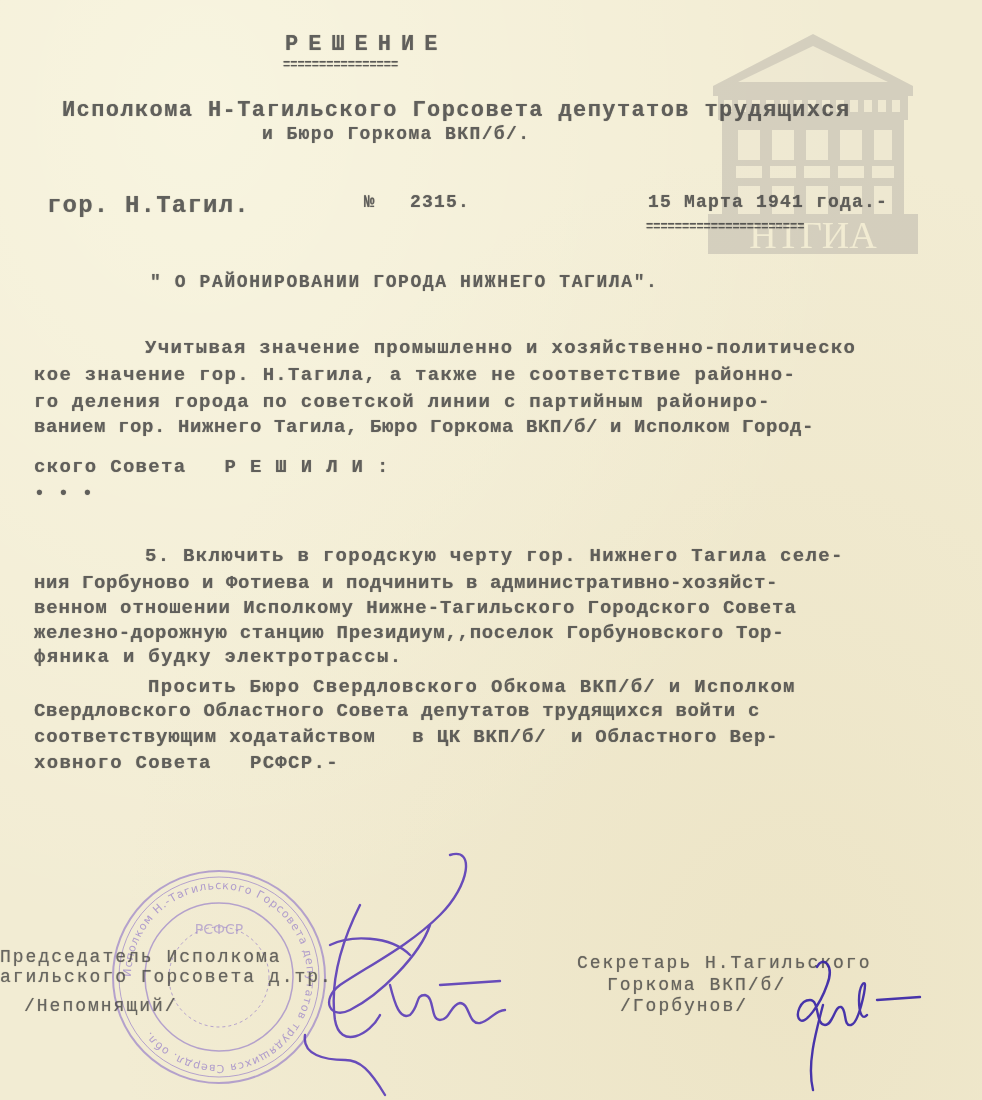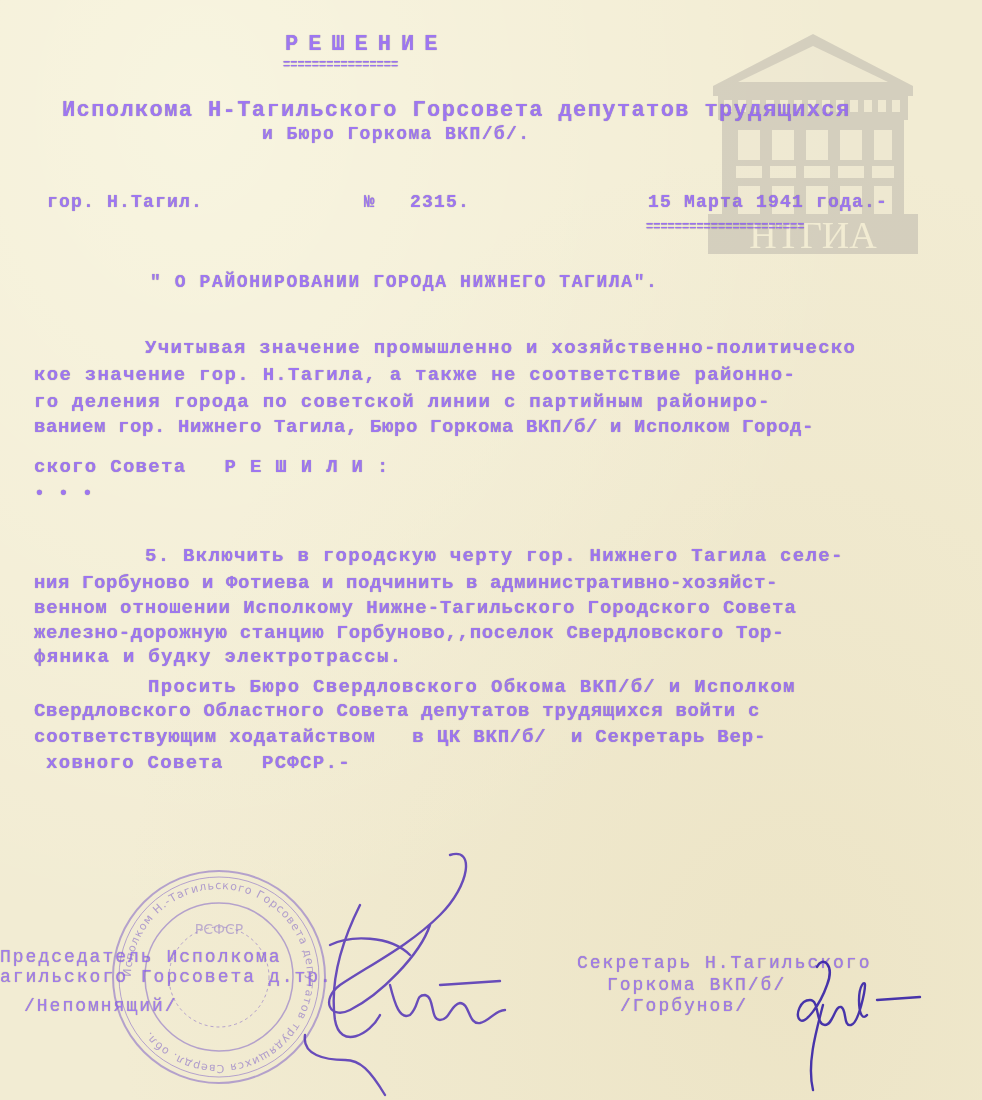--- a/index.html
+++ b/index.html
@@ -9,21 +9,21 @@
     background-image:
       radial-gradient(ellipse at 20% 10%, rgba(255,255,240,0.45), transparent 60%),
       radial-gradient(ellipse at 80% 90%, rgba(220,205,160,0.25), transparent 60%);
     font-family: "Liberation Mono", "DejaVu Sans Mono", monospace;
     color: #2a2622;
   }
   .tw {
     position: absolute; white-space: pre;
     font-family: "Liberation Mono", "DejaVu Sans Mono", monospace;
     font-size: 19px; letter-spacing: 1.2px; font-weight: bold;
-    color: #8b5cf6; opacity: 0.82;
+    color: #404040; opacity: 0.82;
     text-shadow: 0 0 1px rgba(40,35,30,0.6);
   }
   .title { font-size: 22px; letter-spacing: 10px; }
   .underline-dash { font-size: 12px; letter-spacing: 0px; opacity: 0.85; }
   .body-line { font-size: 19px; letter-spacing: 1.3px; }
   .sig-text { font-family: Liberation Mono, monospace; font-weight: normal; font-size: 18px; letter-spacing: 2px; opacity: 0.78; }
   
   .watermark { position: absolute; left: 708px; top: 34px; width: 210px; height: 220px; opacity: 0.55; }
   .stamp { position: absolute; left: 108px; top: 862px; width: 222px; height: 230px; }
   .signature { position: absolute; }
@@ -77,21 +77,21 @@
     <text x="105" y="214" text-anchor="middle" font-family="Liberation Serif, DejaVu Serif, serif" font-size="38" fill="#f2ecd3">НТГИА</text>
   </svg>
 </div>
 
 <div class="tw title" style="left:285px; top:32px;">РЕШЕНИЕ</div>
 <div class="tw underline-dash" style="left:283px; top:58px;">================</div>
 
 <div class="tw" style="left:62px; top:98px; font-size:22px; letter-spacing:1.4px;">Исполкома Н-Тагильского Горсовета депутатов трудящихся</div>
 <div class="tw" style="left:262px; top:124px; font-size:18px; letter-spacing:1.4px;">и Бюро Горкома ВКП/б/.</div>
 
-<div class="tw" style="left:47px; top:192px; font-size:18px;">гор. Н.Тагил.</div>
+<div class="tw" style="left:47px; top:192px; font-size:24px;">гор. Н.Тагил.</div>
 <div class="tw" style="left:364px; top:192px; font-size:18px;">№</div>
 <div class="tw" style="left:410px; top:192px; font-size:18px;">2315.</div>
 <div class="tw" style="left:648px; top:192px; font-size:18px;">15 Марта 1941 года.-</div>
 <div class="tw underline-dash" style="left:646px; top:220px;">======================</div>
 
 <div class="tw" style="left:150px; top:272px; font-size:18px; letter-spacing:1.6px;">" О РАЙОНИРОВАНИИ ГОРОДА НИЖНЕГО ТАГИЛА".</div>
 
 <div>
   <div class="tw body-line" style="left:145px; top:337px;">Учитывая значение промышленно и хозяйственно-политическо</div>
   <div class="tw body-line" style="left:34px; top:364px;">кое значение гор. Н.Тагила, а также не соответствие районно-</div>
@@ -99,29 +99,29 @@
   <div class="tw body-line" style="left:34px; top:416px; letter-spacing:0.6px;">ванием гор. Нижнего Тагила, Бюро Горкома ВКП/б/ и Исполком Город-</div>
   <div class="tw body-line" style="left:34px; top:456px;">ского Совета   Р Е Ш И Л И :</div>
 </div>
 
 <div class="tw" style="left:34px; top:484px; font-size:18px;">• • •</div>
 
 <div>
   <div class="tw body-line" style="left:145px; top:545px;">5. Включить в городскую черту гор. Нижнего Тагила селе-</div>
   <div class="tw body-line" style="left:34px; top:572px; letter-spacing:0.6px;">ния Горбуново и Фотиева и подчинить в административно-хозяйст-</div>
   <div class="tw body-line" style="left:34px; top:597px; letter-spacing:0.9px;">венном отношении Исполкому Нижне-Тагильского Городского Совета</div>
-  <div class="tw body-line" style="left:34px; top:622px; letter-spacing:0.7px;">железно-дорожную станцию Горбуново,,поселок Свердловского Тор-</div>
+  <div class="tw body-line" style="left:34px; top:622px; letter-spacing:0.7px;">железно-дорожную станцию Президиум,,поселок Горбуновского Тор-</div>
   <div class="tw body-line" style="left:34px; top:646px;">фяника и будку электротрассы.</div>
 </div>
 
 <div>
   <div class="tw body-line" style="left:148px; top:676px;">Просить Бюро Свердловского Обкома ВКП/б/ и Исполком</div>
   <div class="tw body-line" style="left:34px; top:700px; letter-spacing:0.7px;">Свердловского Областного Совета депутатов трудящихся войти с</div>
-  <div class="tw body-line" style="left:34px; top:726px; letter-spacing:0.8px;">соответствующим ходатайством   в ЦК ВКП/б/  и Секретарь Вер-</div>
-  <div class="tw body-line" style="left:46px; top:752px;">ховного Совета   РСФСР.-</div>
+  <div class="tw body-line" style="left:34px; top:726px; letter-spacing:0.8px;">соответствующим ходатайством   в ЦК ВКП/б/  и Областного Вер-</div>
+  <div class="tw body-line" style="left:34px; top:752px;">ховного Совета   РСФСР.-</div>
 </div>
 
 <div class="stamp">
   <svg width="222" height="230" viewBox="0 0 222 230">
     <defs>
       <path id="stampArc" d="M 111,115 m -88,0 a 88,88 0 1,1 176,0 a 88,88 0 1,1 -176,0"></path>
     </defs>
     <g fill="none" stroke="#9a82c9" stroke-opacity="0.7">
       <circle cx="111" cy="115" r="106" stroke-width="2"></circle>
       <circle cx="111" cy="115" r="100" stroke-width="1"></circle>

